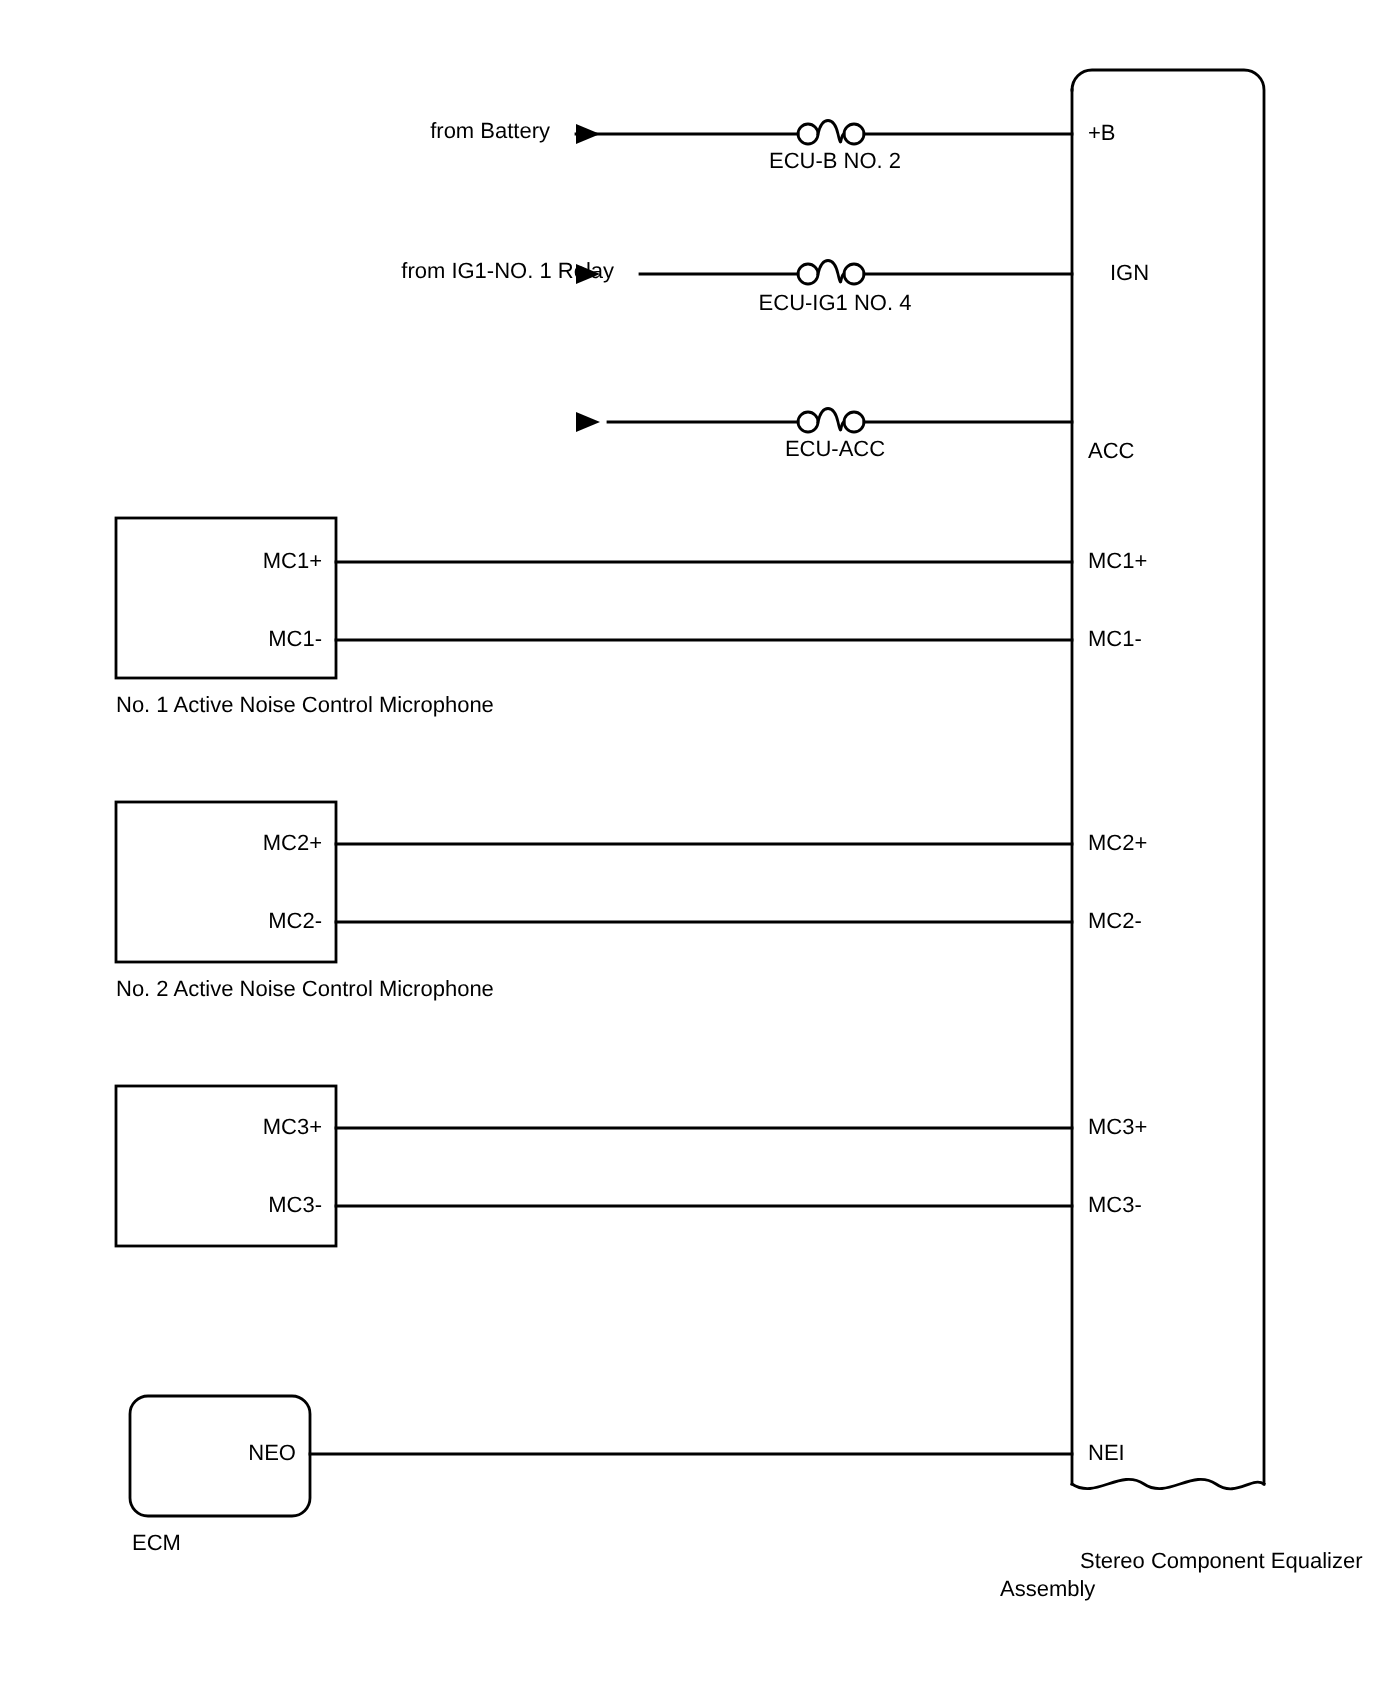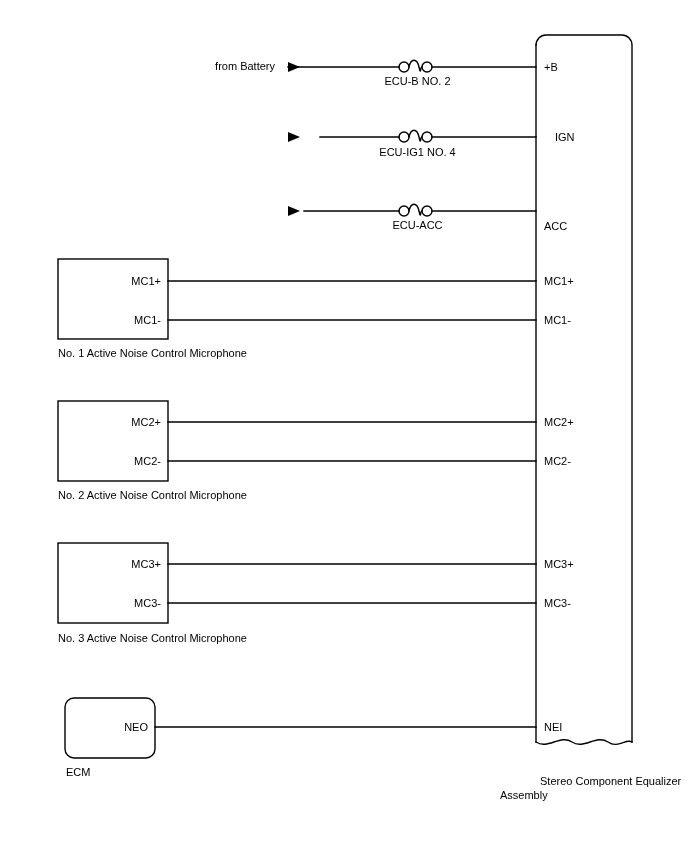--- a/index.html
+++ b/index.html
@@ -91,20 +91,21 @@
       <polygon points="288,62 300,67 288,72"></polygon>
       <polygon points="288,132 300,137 288,142"></polygon>
       <polygon points="288,206 300,211 288,216"></polygon>
     </g>
   </svg>
 
   <div class="lbl right" style="left:110px; top:60px; width:165px;">from Battery</div>
   <div class="lbl center" style="left:350px; top:75px; width:135px;">ECU-B NO. 2</div>
   <div class="lbl" style="left:544px; top:61px;">+B</div>
 
+  <div class="lbl right" style="left:110px; top:130px; width:197px;">from IG1-NO. 1 Relay</div>
   <div class="lbl center" style="left:350px; top:146px; width:135px;">ECU-IG1 NO. 4</div>
   <div class="lbl" style="left:544px; top:131px;margin-left:11px;">IGN</div>
 
   <div class="lbl center" style="left:350px; top:219px; width:135px;">ECU-ACC</div>
   <div class="lbl" style="left:544px; top:205px;margin-top:15px;">ACC</div>
 
   <div class="lbl right" style="left:66px; top:275px; width:95px;">MC1+</div>
   <div class="lbl right" style="left:66px; top:314px; width:95px;">MC1-</div>
   <div class="lbl" style="left:544px; top:275px;">MC1+</div>
   <div class="lbl" style="left:544px; top:314px;">MC1-</div>
@@ -113,21 +114,20 @@
   <div class="lbl right" style="left:66px; top:416px; width:95px;">MC2+</div>
   <div class="lbl right" style="left:66px; top:455px; width:95px;">MC2-</div>
   <div class="lbl" style="left:544px; top:416px;">MC2+</div>
   <div class="lbl" style="left:544px; top:455px;">MC2-</div>
   <div class="lbl" style="left:58px; top:489px;">No. 2 Active Noise Control Microphone</div>
 
   <div class="lbl right" style="left:66px; top:558px; width:95px;">MC3+</div>
   <div class="lbl right" style="left:66px; top:597px; width:95px;">MC3-</div>
   <div class="lbl" style="left:544px; top:558px;">MC3+</div>
   <div class="lbl" style="left:544px; top:597px;">MC3-</div>
-  <div class="lbl" style="left:58px; top:632px;">No. 3 Active Noise Control Microphone</div>
 
   <div class="lbl right" style="left:73px; top:721px; width:75px;">NEO</div>
   <div class="lbl" style="left:544px; top:721px;">NEI</div>
   <div class="lbl" style="left:66px; top:766px;">ECM</div>
 
   <div class="lbl" style="left:512px; top:775px;margin-left:28px;">Stereo Component Equalizer</div>
   <div class="lbl" style="left:500px; top:789px;">Assembly</div>
 
 </div>
 

